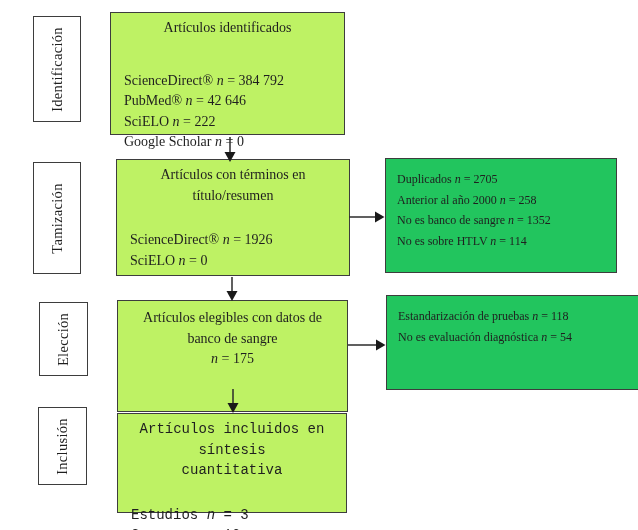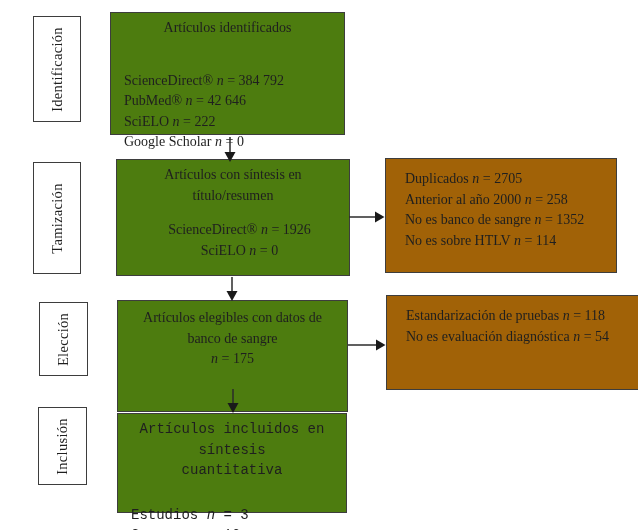--- a/index.html
+++ b/index.html
@@ -30,44 +30,44 @@
   }
   #stage-identificacion { left: 33px; top: 16px;  width: 46px; height: 104px; }
   #stage-tamizacion     { left: 33px; top: 162px; width: 46px; height: 110px; }
   #stage-eleccion       { left: 39px; top: 302px; width: 47px; height: 72px;  }
   #stage-inclusion      { left: 38px; top: 407px; width: 47px; height: 76px;  }
 
   
   .flow-box {
     position: absolute;
     border: 1.5px solid #3d3d3d;
-    background: #4d7c0f;
+    background: #bef264;
     font-size: 14px;
     line-height: 20.5px;
     box-sizing: border-box;
   }
   .box-title { text-align: center; padding-top: 5px; }
   .box-body  { padding-left: 13px; }
   .gap-lg { margin-top: 32px; }
-  .gap-md { margin-top: 14px; text-align: center; }
+  .gap-md { margin-top: 24px; }
   .gap-xl { margin-top: 24px; }
 
   #box-identified { left: 110px; top: 12px;  width: 235px; height: 123px; }
   #box-screened   { left: 116px; top: 159px; width: 234px; height: 117px; }
   #box-eligible   { left: 117px; top: 300px; width: 231px; height: 112px;  }
   #box-included   { left: 117px; top: 413px; width: 230px; height: 100px; font-family: Liberation Mono, monospace; }
 
   .side-box {
     position: absolute;
     border: 1.5px solid #3d3d3d;
-    background: #a16207;
-    font-size: 14px;
+    background: #22c55e;
+    font-size: 12px;
     line-height: 20.5px;
     box-sizing: border-box;
-    padding: 10px 6px 0 19px;
+    padding: 10px 6px 0 11px;
   }
   #box-excluded-screening   { left: 385px; top: 158px; width: 232px; height: 115px; }
   #box-excluded-eligibility { left: 386px; top: 295px; width: 286px; height: 95px;  }
 
   
   #arrows {
     position: absolute;
     left: 0; top: 0;
     width: 638px; height: 530px;
     pointer-events: none;
@@ -102,21 +102,21 @@
     <div class="box-body gap-lg">
       <div>ScienceDirect® <i>n</i> = 384 792</div>
       <div>PubMed® <i>n</i> = 42 646</div>
       <div>SciELO <i>n</i> = 222</div>
       <div>Google Scholar <i>n</i> = 0</div>
     </div>
   </div>
 
   <div class="flow-box" id="box-screened">
     <div class="box-title">
-      <div>Artículos con síntesis en</div>
+      <div>Artículos con términos en</div>
       <div>título/resumen</div>
     </div>
     <div class="box-body gap-md">
       <div>ScienceDirect® <i>n</i> = 1926</div>
       <div>SciELO <i>n</i> = 0</div>
     </div>
   </div>
 
   <div class="flow-box" id="box-eligible">
     <div class="box-title" style="padding-top:7px;">

